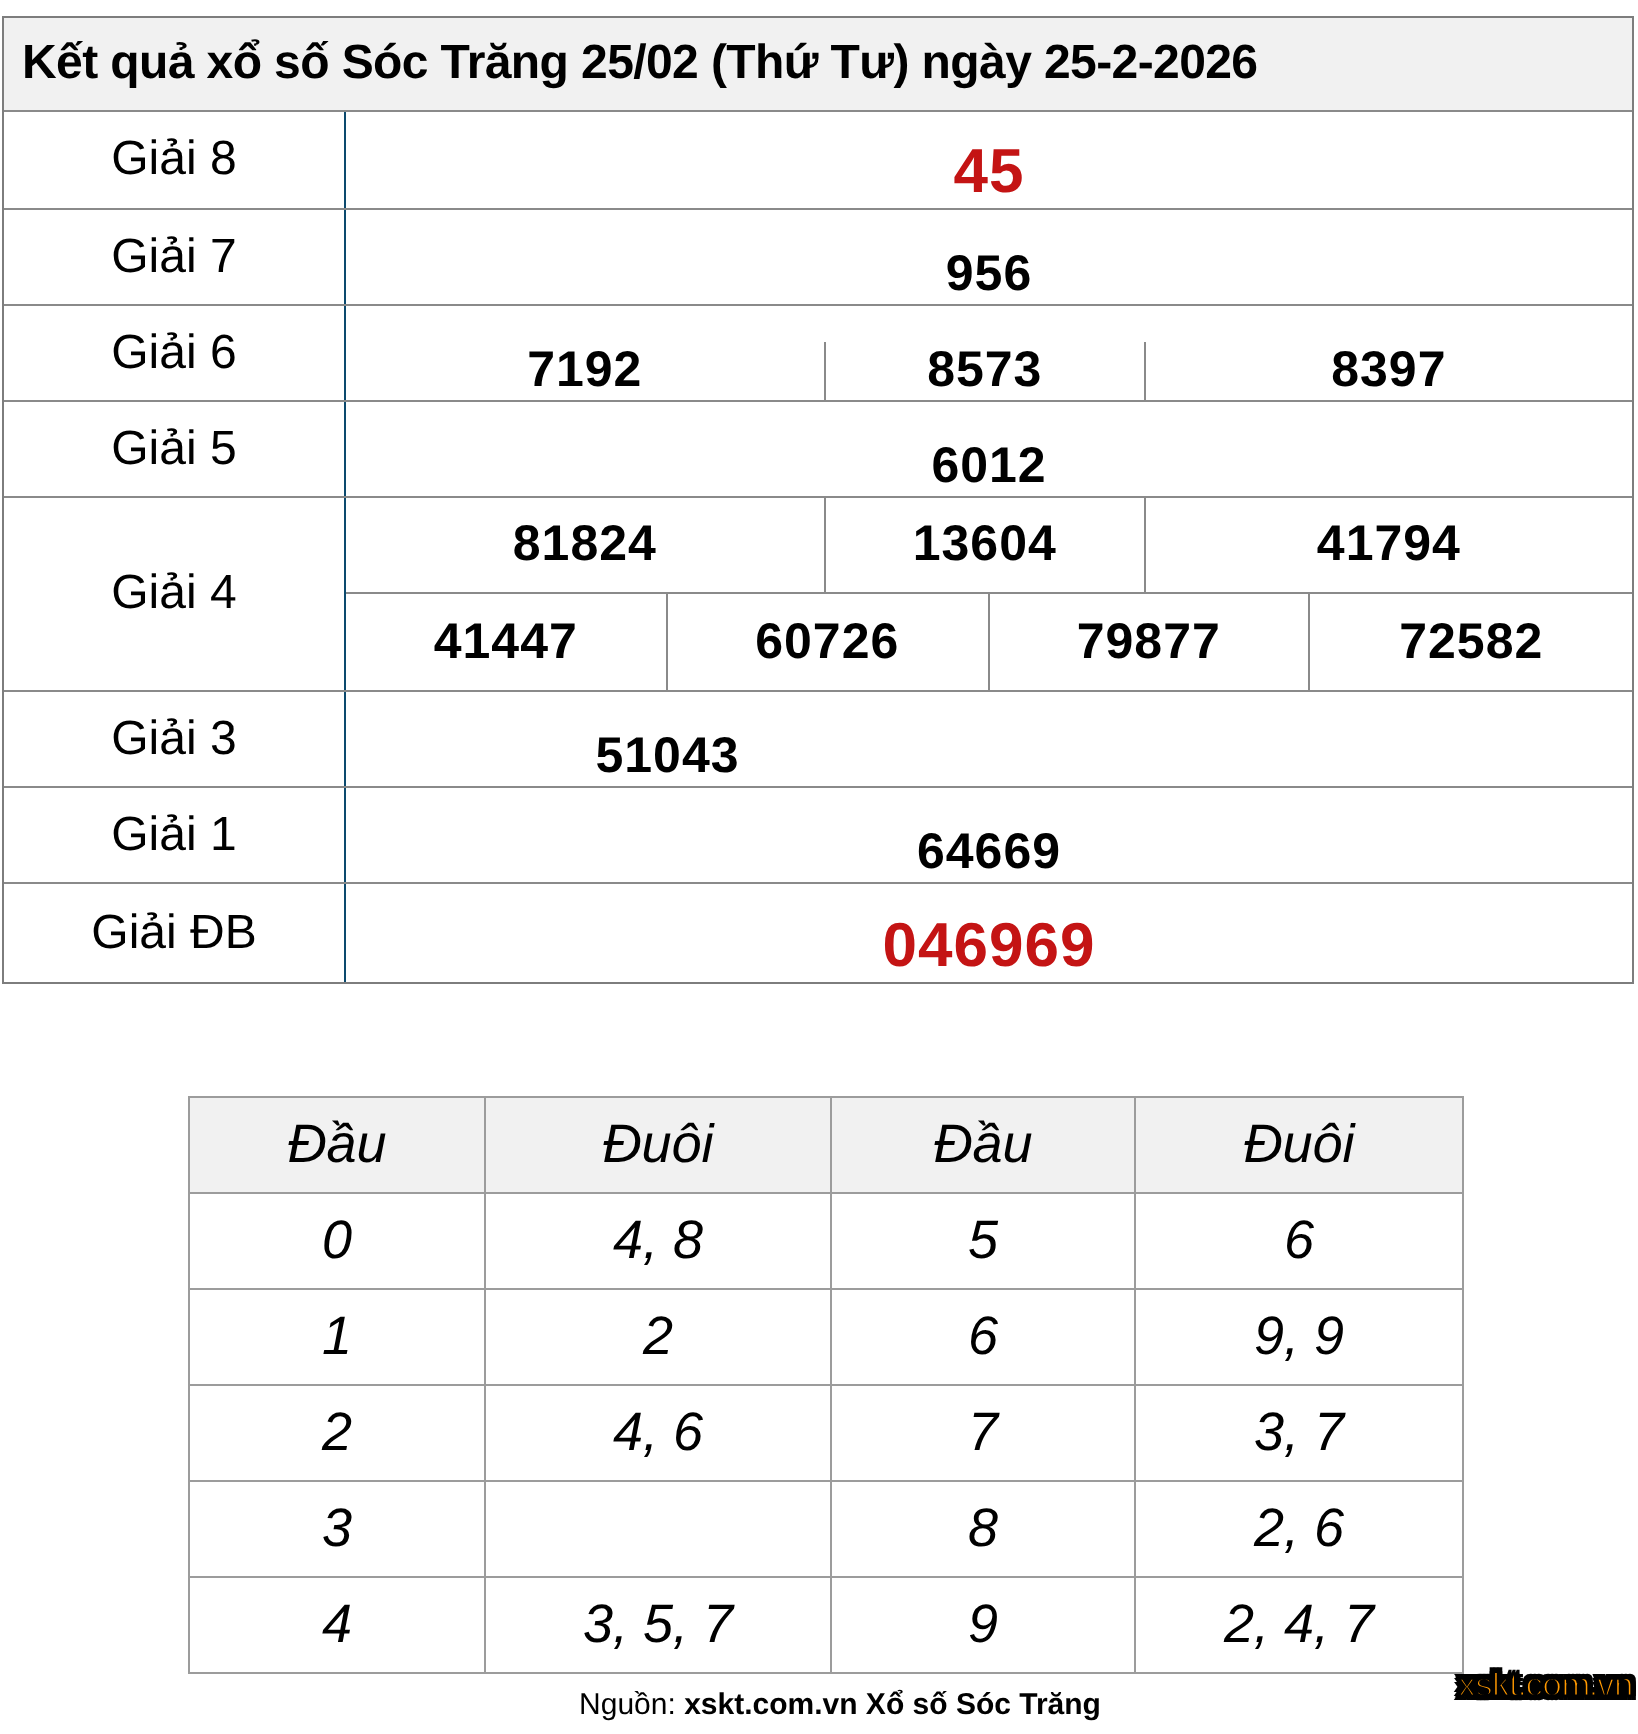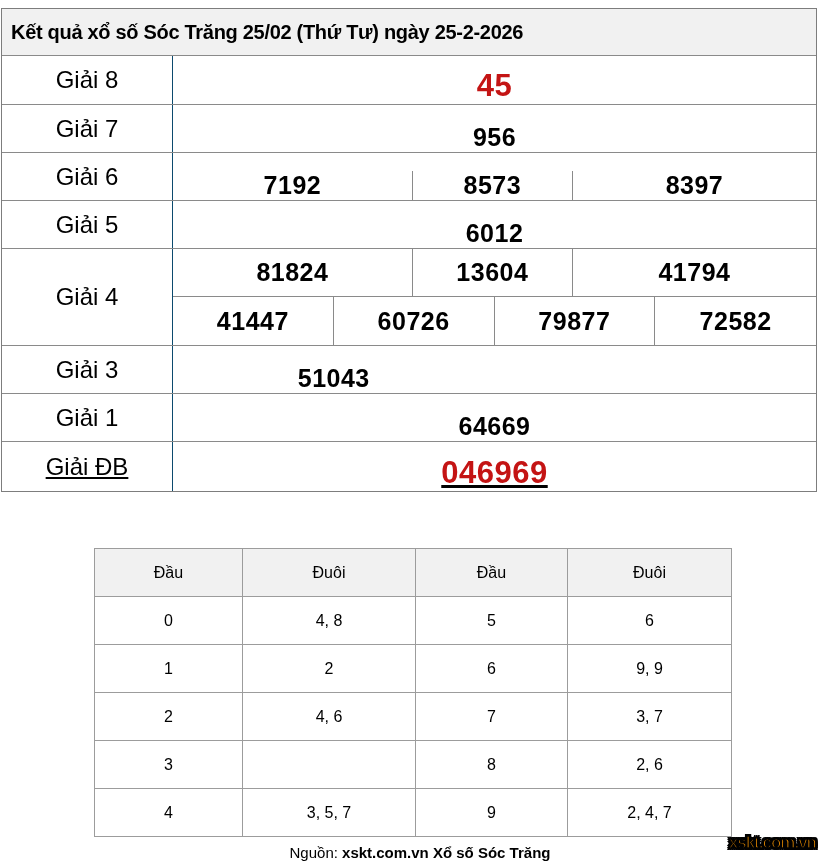--- a/index.html
+++ b/index.html
@@ -14,28 +14,28 @@
 
   
   .main-table {
     position: absolute;
     left: 1px; top: 8px;
     width: 816px;
     border: 1px solid #7d7d7d;
     background: #fff;
   }
   .t-row { display: flex; border-bottom: 1px solid #8a8a8a; }
-  .t-row:last-child { border-bottom: none; text-decoration: underline; }
+  .t-row:last-child { border-bottom: none; }
 
   .title-row {
     height: 47px;
     background: #f1f1f1;
     align-items: center;
     padding-left: 9px;
-    font-size: 20px;
+    font-size: 24px;
     font-weight: bold;
     letter-spacing: -0.3px;
   }
 
   .label-cell {
     flex: 0 0 171px;
     border-right: 1px solid #0c4a6e;
     display: flex; align-items: center; justify-content: center;
     font-size: 24px;
   }
@@ -71,22 +71,23 @@
     left: 94px; top: 548px;
     width: 637px;
     border-collapse: collapse;
     table-layout: fixed;
     background: #fff;
   }
   .ht-table th, .ht-table td {
     border: 1px solid #9c9c9c;
     text-align: center;
     height: 48px;
-    font-size: 16px;
+    font-size: 27px;
     font-weight: normal;
+    font-style: italic;
   }
   .ht-table th { background: #f1f1f1; }
   .col-1 { width: 148px; }
   .col-2 { width: 173px; }
   .col-3 { width: 152px; }
   .col-4 { width: 164px; }
 
   
   .footer-source {
     position: absolute;

